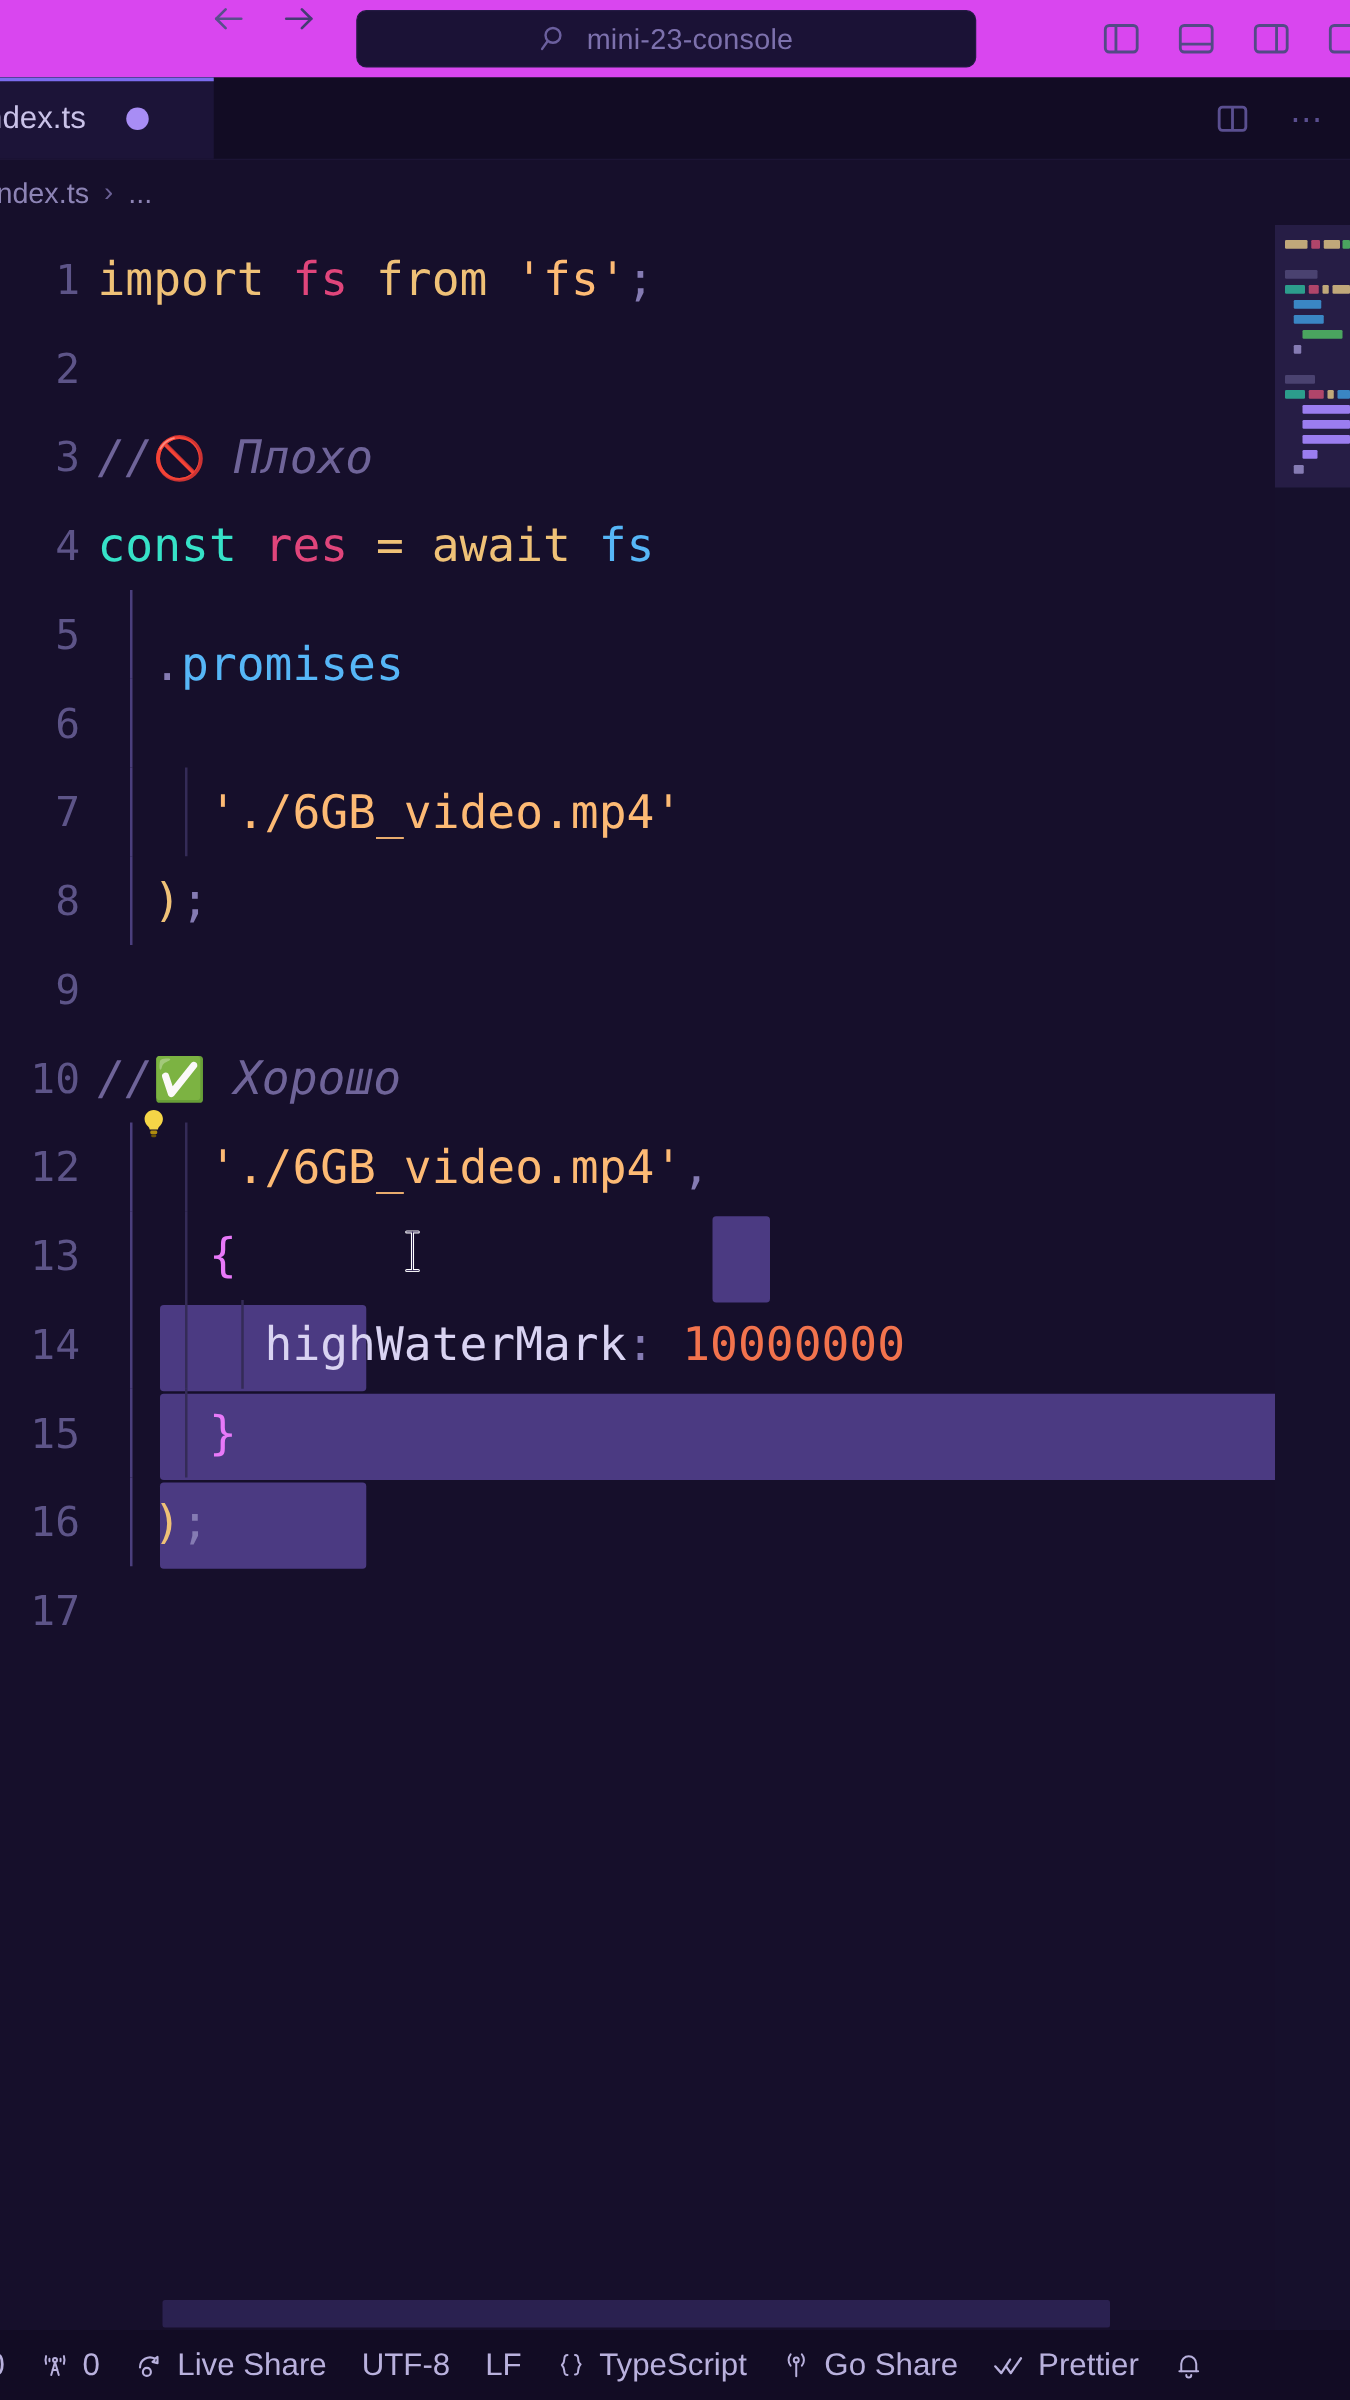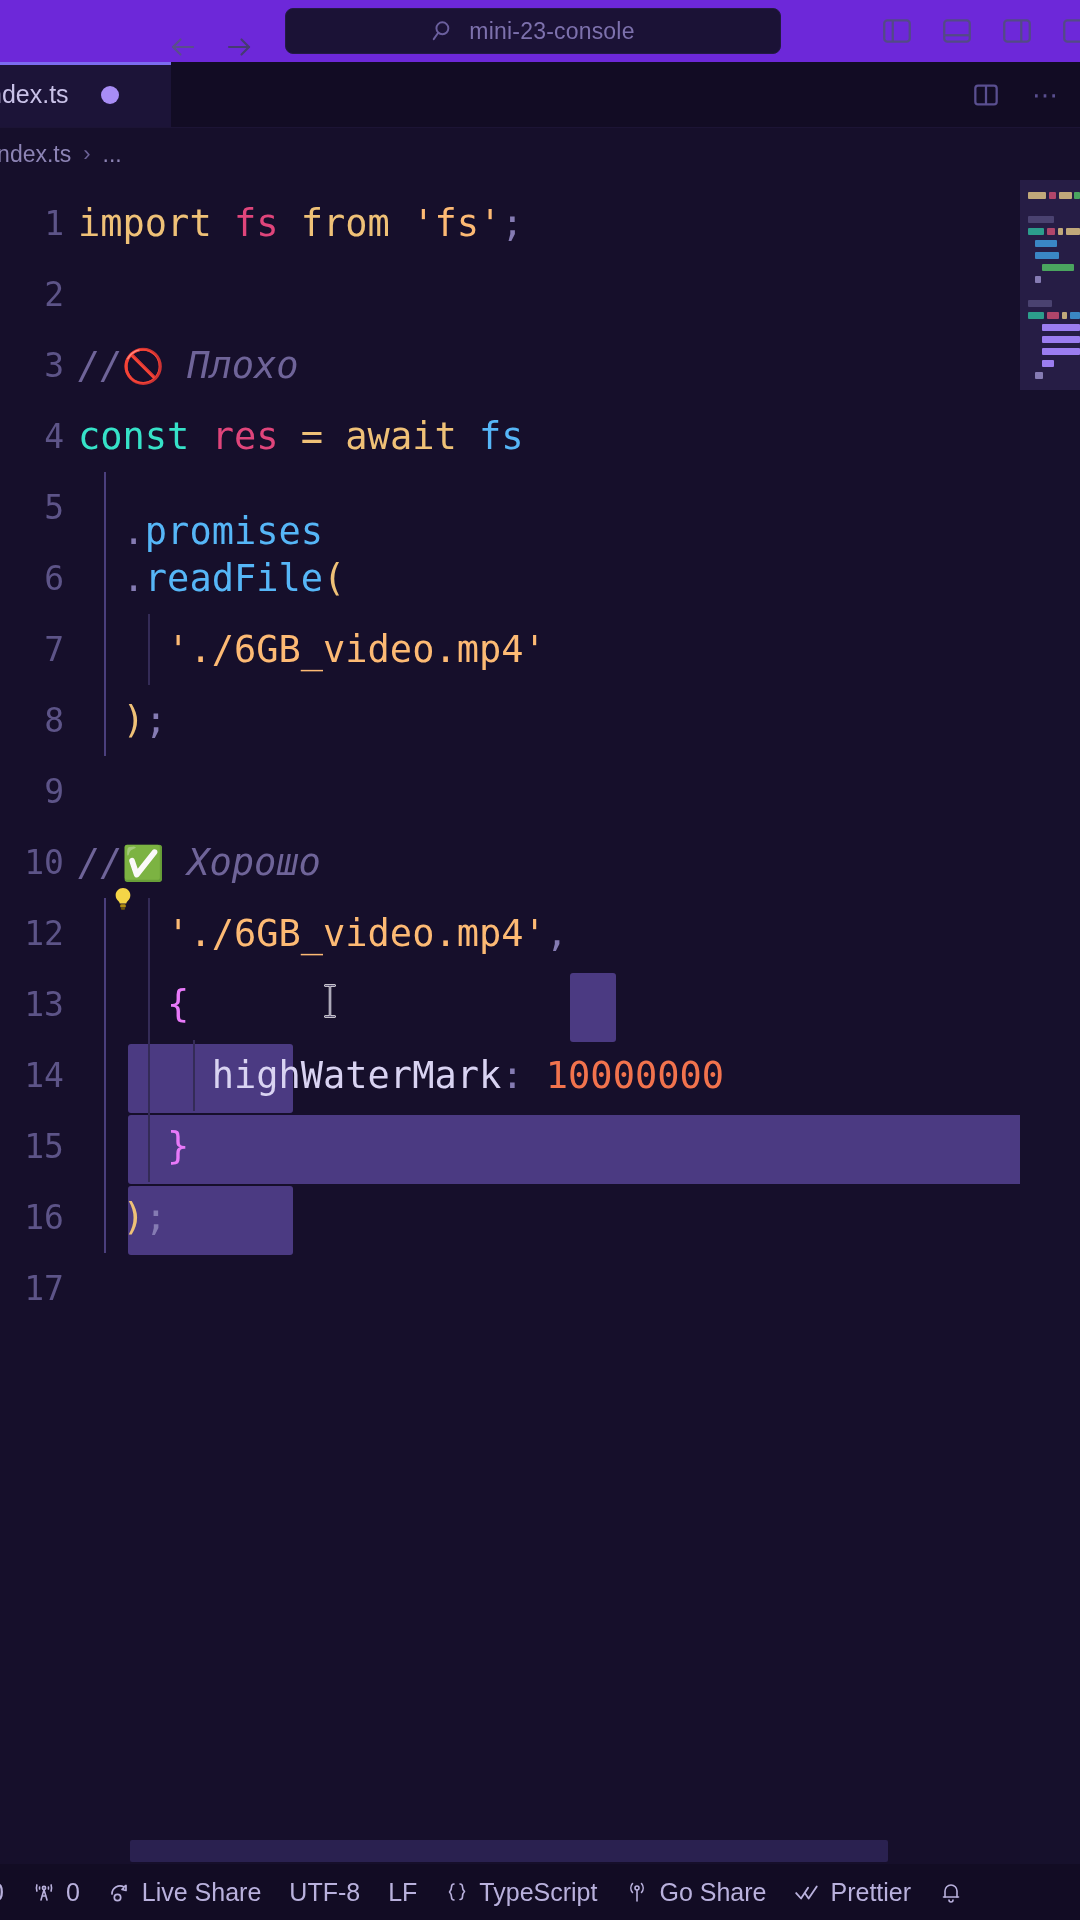--- a/index.html
+++ b/index.html
@@ -13,22 +13,22 @@
     position: relative;
     width: 1080px; height: 1920px;
     background: #160f2b;
     display: flex; flex-direction: column;
   }
 
   
   .titlebar {
     position: relative;
     height: 62px;
-    background: #6d28d9;
-    display: flex; align-items: flex-end;
+    background: #d946ef;
+    display: flex; align-items: flex-start;
     flex: 0 0 62px;
   }
   .nav-arrows {
     display: flex; align-items: center; gap: 26px;
     margin-left: 168px;
   }
   .nav-arrow {
     width: 30px; height: 30px;
     display: flex; align-items: center; justify-content: center;
     color: #5a4e8c;
@@ -331,21 +331,21 @@
     <span class="crumb">...</span>
   </div>
 
   <div class="editor-wrap">
     <div class="code-area" id="code-area" style="position: relative; z-index: 1;">
         <div class="line"><div class="gutter">1</div><div class="code" style="position: relative;"><span class="t-op">import</span><span> </span><span class="t-var">fs</span><span> </span><span class="t-op">from</span><span> </span><span class="t-str">'fs'</span><span class="t-punct">;</span></div></div>
         <div class="line"><div class="gutter">2</div><div class="code" style="position: relative;"></div></div>
         <div class="line"><div class="gutter">3</div><div class="code" style="position: relative;"><span class="t-comment">//</span><span style="font-family: &quot;DejaVu Sans&quot;, sans-serif; font-size: 34px;">🚫</span><span class="t-comment"> Плохо</span></div></div>
         <div class="line"><div class="gutter">4</div><div class="code" style="position: relative;"><span class="t-kw">const</span><span> </span><span class="t-var">res</span><span> </span><span class="t-op">=</span><span> </span><span class="t-op">await</span><span> </span><span class="t-id">fs</span></div></div>
         <div class="line"><div class="gutter">5</div><div class="code" style="position: relative; margin-top: 48px;"><span>  </span><span class="t-punct">.</span><span class="t-prop">promises</span></div><div class="indent-guide active" style="left: 104px; top: 0px; height: 71px;"></div></div>
-        <div class="line"><div class="gutter">6</div><div class="code" style="position: relative;"><span>  </span><span class="t-punct">.</span><span class="t-prop">readFile</span><span class="t-brace-y">(</span></div><div class="indent-guide active" style="left: 104px; top: 0px; height: 71px;"></div></div>
+        <div class="line"><div class="gutter">6</div><div class="indent-guide active" style="left: 104px; top: 0px; height: 71px;"></div></div>
         <div class="line"><div class="gutter">7</div><div class="code" style="position: relative;"><span>    </span><span class="t-str">'./6GB_video.mp4'</span></div><div class="indent-guide active" style="left: 104px; top: 0px; height: 71px;"></div><div class="indent-guide" style="left: 148.4px; top: 0px; height: 71px;"></div></div>
         <div class="line"><div class="gutter">8</div><div class="code" style="position: relative;"><span>  </span><span class="t-brace-y">)</span><span class="t-punct">;</span></div><div class="indent-guide active" style="left: 104px; top: 0px; height: 71px;"></div></div>
         <div class="line"><div class="gutter">9</div><div class="code" style="position: relative;"></div></div>
         <div class="line"><div class="gutter">10</div><div class="code" style="position: relative;"><span class="t-comment">//</span><span style="font-family: &quot;DejaVu Sans&quot;, sans-serif; font-size: 34px;">✅</span><span class="t-comment"> Хорошо</span></div></div>
         <div class="line"><div class="gutter">12</div><div class="code" style="position: relative;"><span>    </span><span class="t-str">'./6GB_video.mp4'</span><span class="t-punct">,</span></div><div class="indent-guide active" style="left: 104px; top: 0px; height: 71px;"></div><div class="indent-guide" style="left: 148.4px; top: 0px; height: 71px;"></div><div class="lightbulb" style="top: -14px;"><svg width="28" height="28" viewBox="0 0 24 24">
               <path d="M12 2.5c-3.6 0-6.3 2.8-6.3 6.2 0 2.4 1.2 3.8 2.3 5 .7.8 1.1 1.4 1.2 2.2h5.6c.1-.8.5-1.4 1.2-2.2 1.1-1.2 2.3-2.6 2.3-5 0-3.4-2.7-6.2-6.3-6.2z" fill="#f5d547"></path>
               <rect x="9.6" y="16.6" width="4.8" height="2.6" rx="1" fill="#b08c10"></rect>
               <rect x="10.2" y="19.4" width="3.6" height="1.8" rx=".9" fill="#6d5608"></rect>
             </svg></div></div>
         <div class="line"><div class="gutter">13</div><div class="code" style="position: relative;"><span>    </span><span class="t-brace-m">{</span></div><div class="indent-guide active" style="left: 104px; top: 0px; height: 71px;"></div><div class="indent-guide" style="left: 148.4px; top: 0px; height: 71px;"></div></div>

